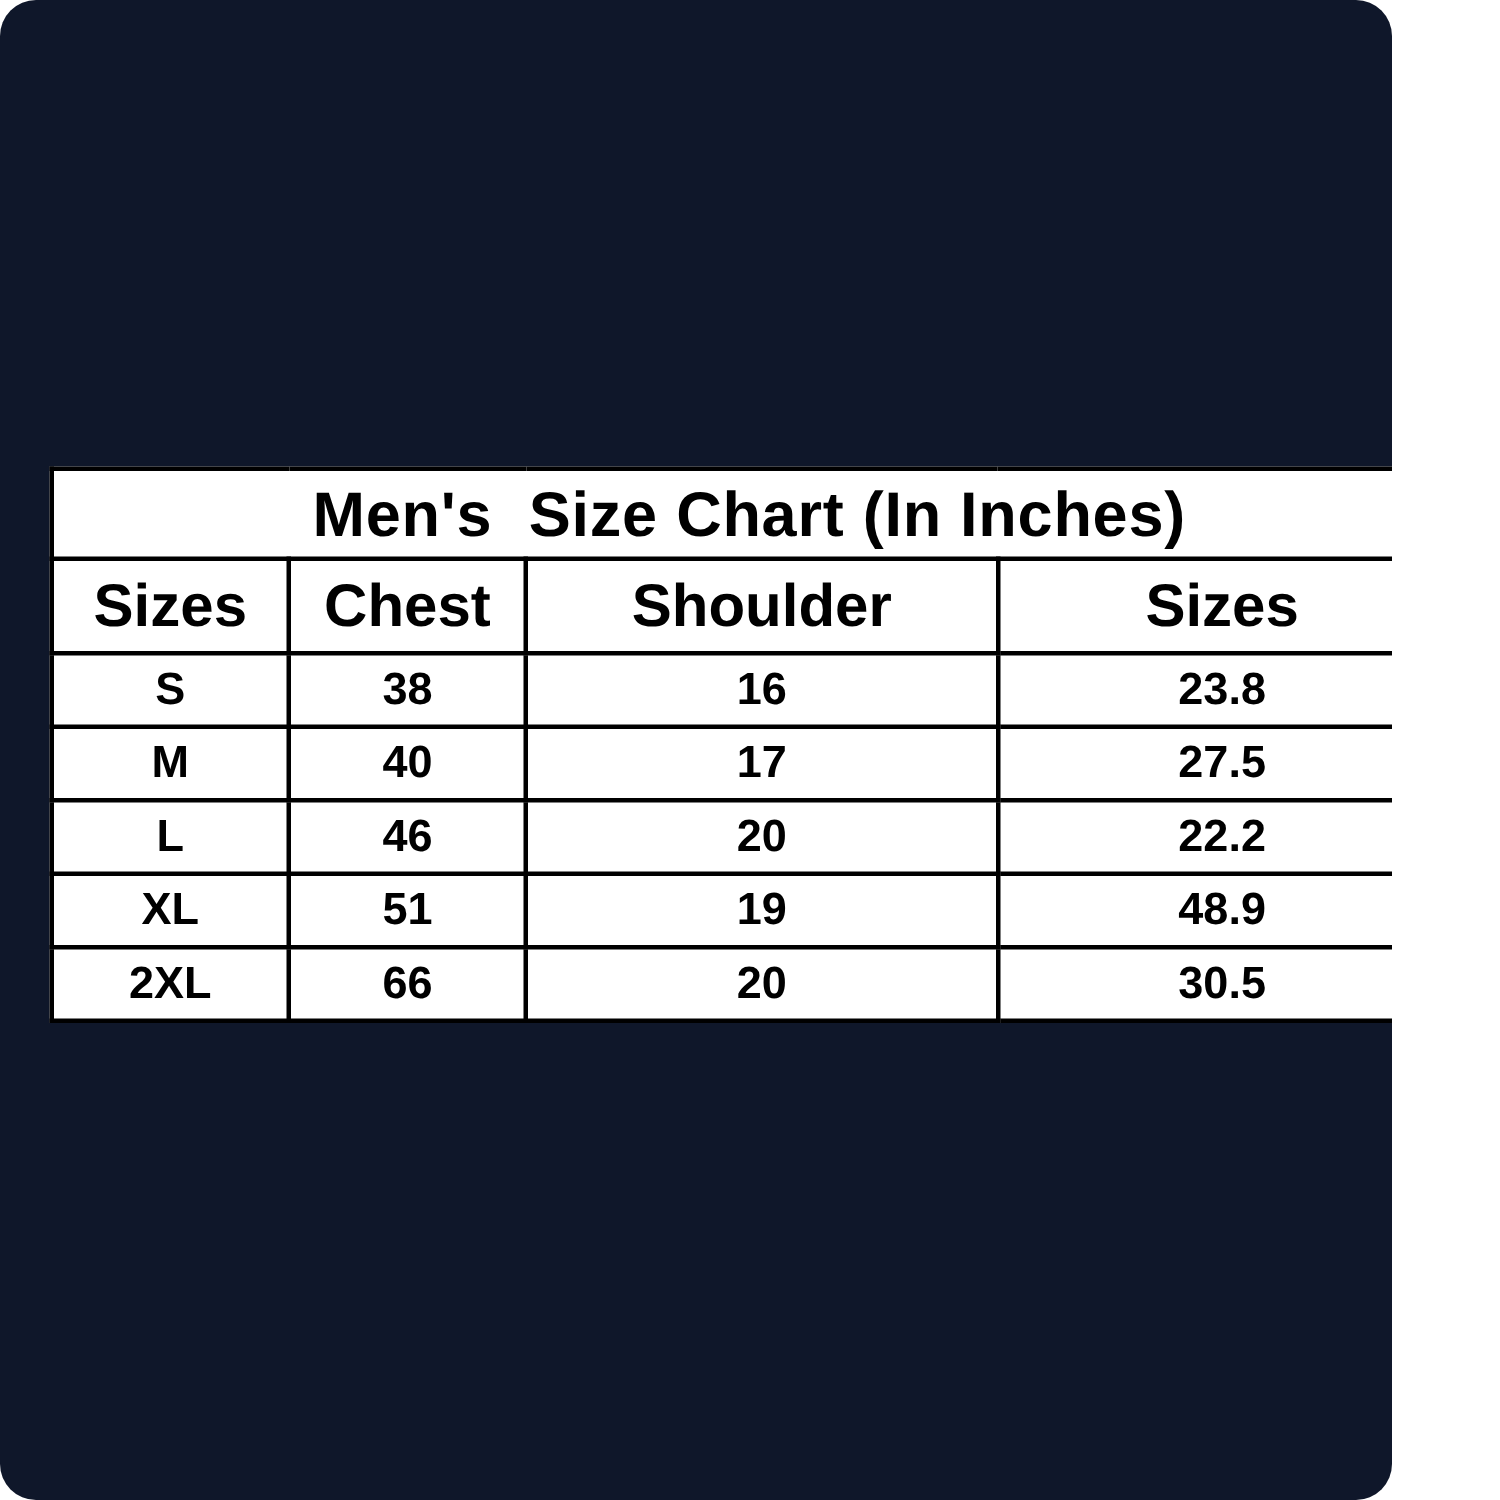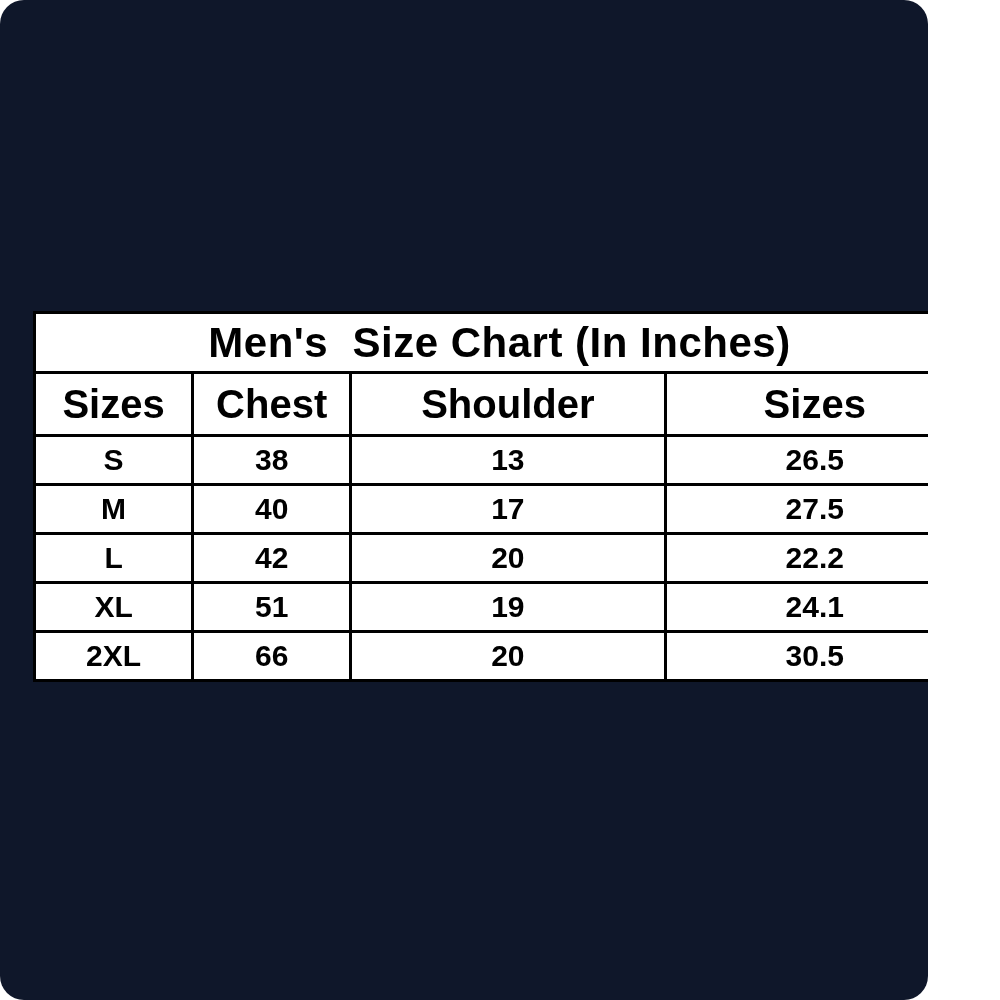--- a/index.html
+++ b/index.html
@@ -75,40 +75,40 @@
         </tr>
         <tr>
           <th class="header-cell">Sizes</th>
           <th class="header-cell">Chest</th>
           <th class="header-cell">Shoulder</th>
           <th class="header-cell">Sizes</th>
         </tr>
         <tr>
           <td class="data-cell">S</td>
           <td class="data-cell">38</td>
-          <td class="data-cell">13</td>
-          <td class="data-cell">26.5</td>
+          <td class="data-cell">16</td>
+          <td class="data-cell">23.8</td>
         </tr>
         <tr>
           <td class="data-cell">M</td>
           <td class="data-cell">40</td>
           <td class="data-cell">17</td>
           <td class="data-cell">27.5</td>
         </tr>
         <tr>
           <td class="data-cell">L</td>
-          <td class="data-cell">42</td>
+          <td class="data-cell">46</td>
           <td class="data-cell">20</td>
           <td class="data-cell">22.2</td>
         </tr>
         <tr>
           <td class="data-cell">XL</td>
           <td class="data-cell">51</td>
           <td class="data-cell">19</td>
-          <td class="data-cell">24.1</td>
+          <td class="data-cell">48.9</td>
         </tr>
         <tr>
           <td class="data-cell">2XL</td>
           <td class="data-cell">66</td>
           <td class="data-cell">20</td>
           <td class="data-cell">30.5</td>
         </tr>
       </tbody>
     </table>
   </div>

